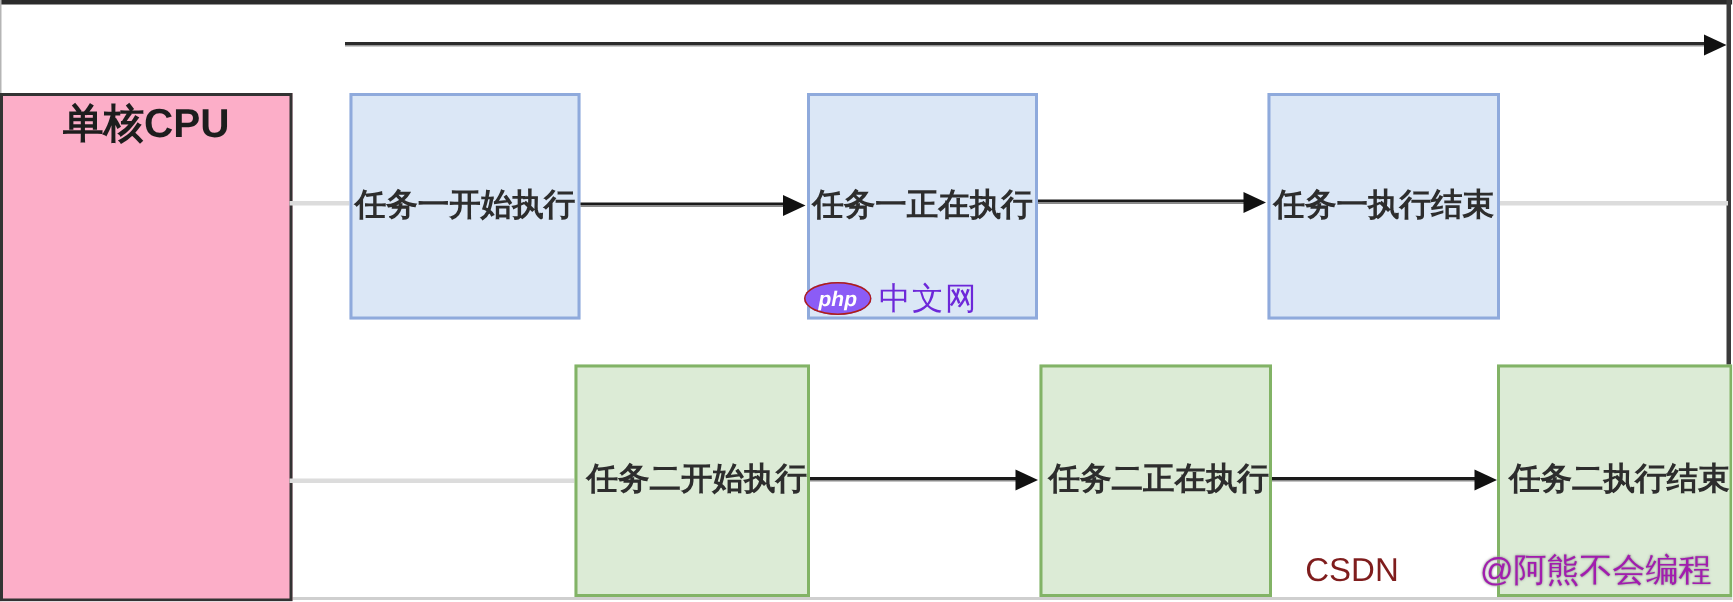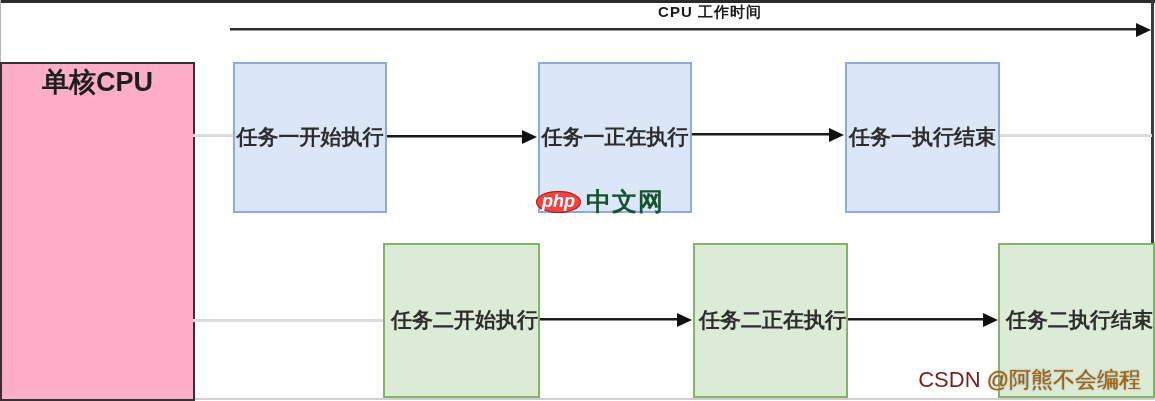--- a/index.html
+++ b/index.html
@@ -120,65 +120,65 @@
   
   .php-watermark {
     position: absolute;
     left: 536px; top: 185px;
     display: flex;
     align-items: center;
     gap: 5px;
   }
   .php-logo {
     width: 45px; height: 22px;
-    background: #ef4444;
+    background: #8b5cf6;
     border-radius: 50%;
     display: flex;
     align-items: center;
     justify-content: center;
     color: #ffffff;
-    font-size: 18px;
+    font-size: 14px;
     font-weight: bold;
     font-style: italic;
     box-shadow: 0 0 0 1px #b01f17 inset;
     text-align: center;
   }
   .php-site {
-    font-size: 25px;
-    font-weight: bold;
-    color: #14532d;
+    font-size: 21px;
+    font-weight: normal;
+    color: #6d28d9;
     letter-spacing: 1px;
   }
 
   
   .csdn-watermark {
     position: absolute;
     right: 14px; top: 365px;
     font-size: 22px;
     white-space: nowrap;
   }
   .csdn-prefix {
     color: #7f1d1d;
   }
   .csdn-handle {
-    color: #a16207;
+    color: #a21caf;
     text-shadow: 0 0 2px #9b9b9b, 0 0 1px #9b9b9b;
+    margin-left: 48px;
   }
 </style>
 </head>
 <body>
 
 <div id="canvas">
 
   <div class="edge-top"></div>
   <div class="edge-left"></div>
   <div class="edge-right"></div>
   <div class="edge-bottom"></div>
 
-  <div class="timeline-label">CPU 工作时间</div>
   <div class="timeline-arrow-line"></div>
   <div class="arrowhead timeline-arrowhead"></div>
 
   <div class="cpu-box">
     <span class="label">单核CPU</span>
   </div>
 
   <div class="connector conn-row1-a"></div>
   <div class="connector conn-row1-b"></div>
   <div class="connector conn-row2-a"></div>

